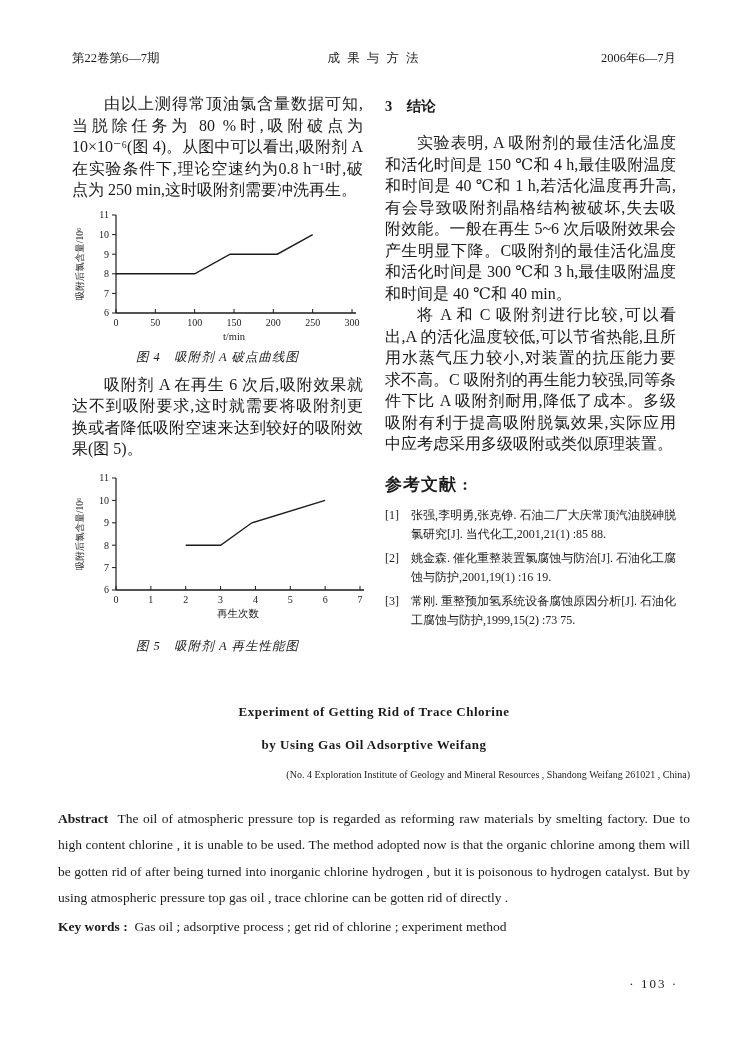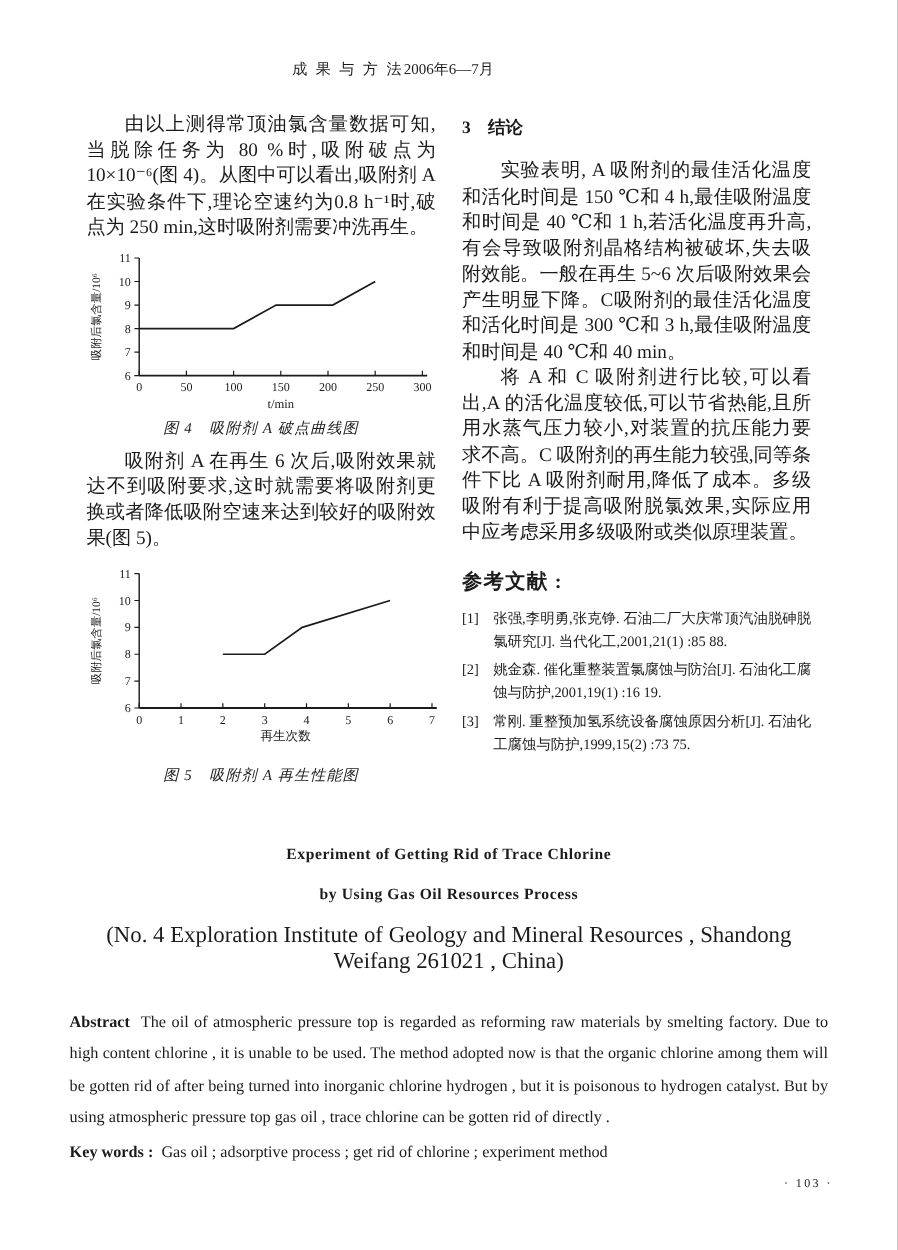--- a/index.html
+++ b/index.html
@@ -39,33 +39,34 @@
   .sec-heading{font-size:14.5px;font-weight:bold;margin:4px 0 16px 0;}
   .ref-heading{font-size:17px;font-weight:bold;margin:18px 0 10px 0;letter-spacing:1px;}
   .ref{display:flex;font-size:12px;line-height:19.5px;margin-bottom:4px;}
   .ref .refnum{flex:0 0 26px;}
   .ref .reftext{flex:1;text-align:justify;}
 
   
   .english{margin-top:34px;margin-left:-14px;margin-right:-14px;}
   .etitle{font-size:13px;font-weight:bold;text-align:center;line-height:33px;margin:0;letter-spacing:0.5px;}
   .authors{text-align:center;font-size:14px;margin-top:20px;}
-  .affil{text-align:center;font-size:19px;margin-top:8px;}
+  .affil{text-align:right;font-size:10px;margin-top:8px;}
   .abstract{font-size:13.5px;line-height:26.5px;text-align:justify;margin:26px 0 0 0;}
   .abstract b, .keywords b{font-weight:bold;}
   .keywords{font-size:13.5px;line-height:26px;margin:2px 0 0 0;}
 
-  .pageno{position:absolute;right:54px;bottom:50px;font-size:10px;letter-spacing:2px;}
+  .pageno{position:absolute;right:70px;bottom:50px;font-size:13px;letter-spacing:2px;}
 </style>
 </head>
 <body>
 
 <div class="page">
 
   <header class="jheader">
+    <span class="hl">第22卷第6—7期</span>
     <span class="hc">成 果 与 方 法</span>
     <span class="hr">2006年6—7月</span>
   </header>
 
   <div class="columns">
 
     <div class="col col-left">
       <p class="cjk indent">由以上测得常顶油氯含量数据可知,当脱除任务为 80 %时,吸附破点为 10×10⁻⁶(图 4)。从图中可以看出,吸附剂 A 在实验条件下,理论空速约为0.8 h⁻¹时,破点为 250 min,这时吸附剂需要冲洗再生。</p>
 
       <figure>
@@ -165,21 +166,21 @@
       <div class="ref">
         <span class="refnum">[3]</span>
         <span class="reftext">常刚. 重整预加氢系统设备腐蚀原因分析[J]. 石油化工腐蚀与防护,1999,15(2) :73 75.</span>
       </div>
     </div>
   </div>
 
   <section class="english">
     <h1 class="etitle">
       <span>Experiment of Getting Rid of Trace Chlorine</span><br>
-      <span>by Using Gas Oil Resources Process</span>
+      <span>by Using Gas Oil Adsorptive Weifang</span>
     </h1>
     <div class="affil">(No. 4 Exploration Institute of Geology and Mineral Resources , Shandong Weifang 261021 , China)</div>
     <p class="abstract"><b>Abstract</b>&nbsp;&nbsp;<span>The oil of atmospheric pressure top is regarded as reforming raw materials by smelting factory. Due to high content chlorine , it is unable to be used. The method adopted now is that the organic chlorine among them will be gotten rid of after being turned into inorganic chlorine hydrogen , but it is poisonous to hydrogen catalyst. But by using atmospheric pressure top gas oil , trace chlorine can be gotten rid of directly .</span></p>
     <p class="keywords"><b>Key words :</b>&nbsp;&nbsp;<span>Gas oil ; adsorptive process ; get rid of chlorine ; experiment method</span></p>
   </section>
 
   <div class="pageno">· 103 ·</div>
 
 </div>
 

